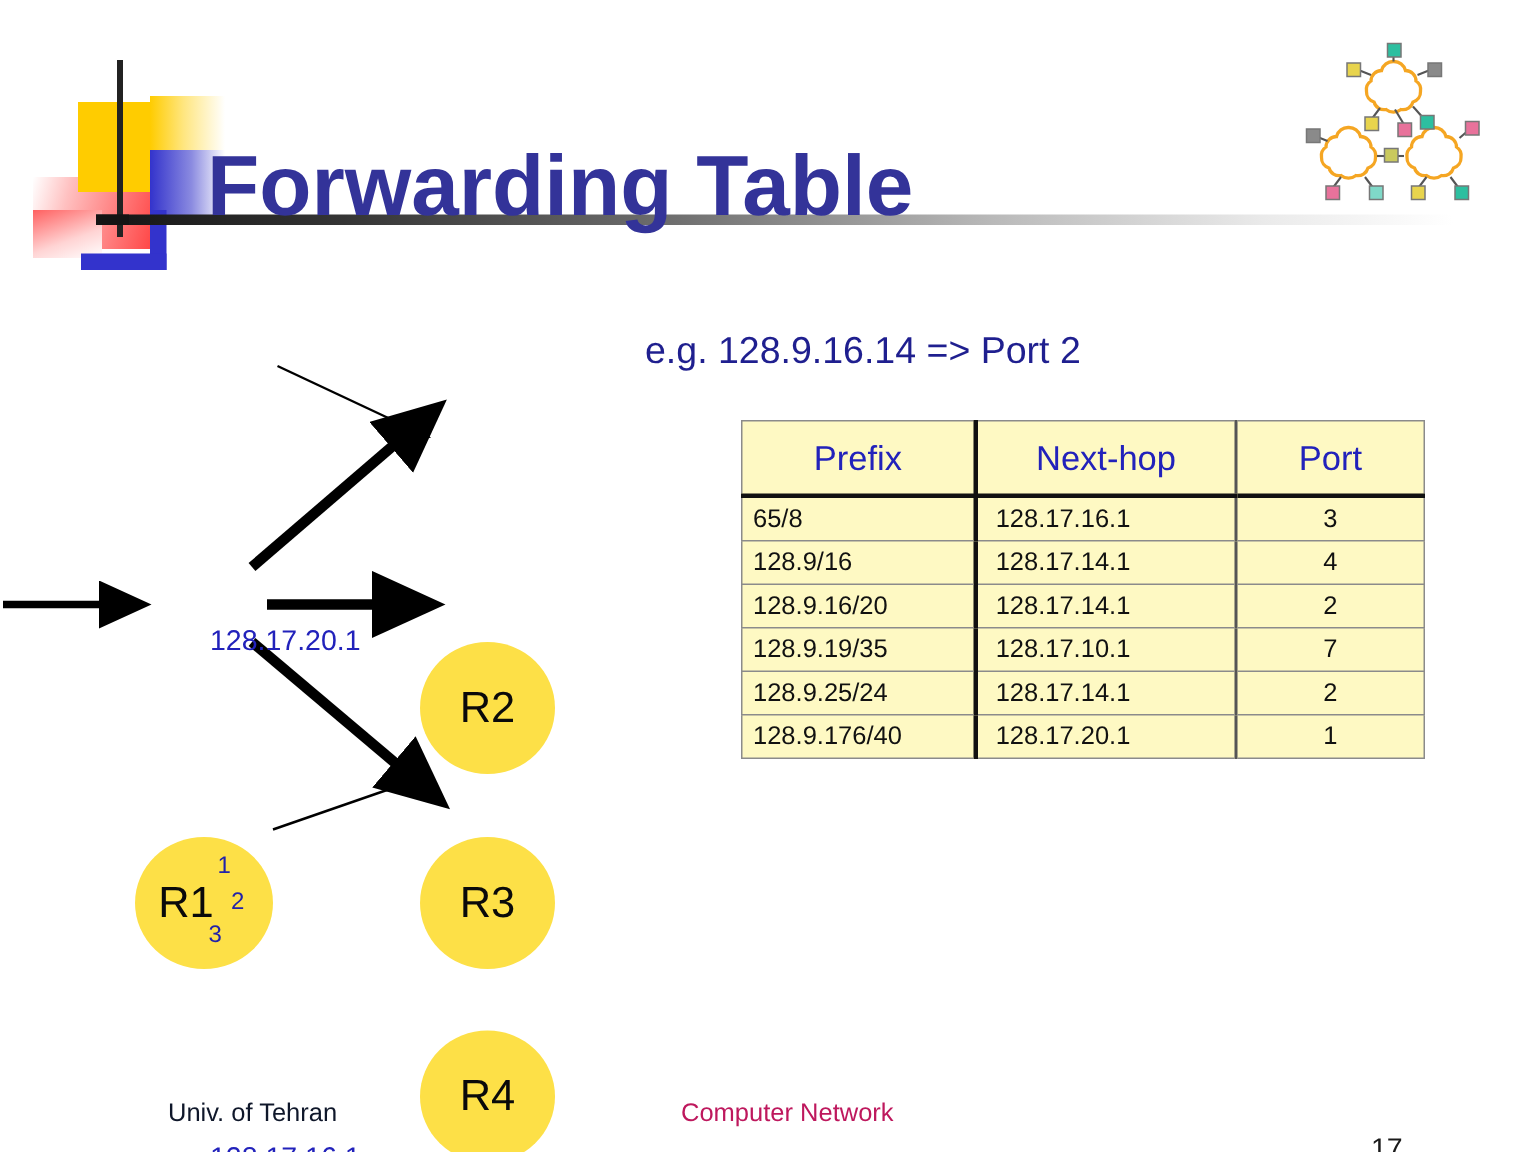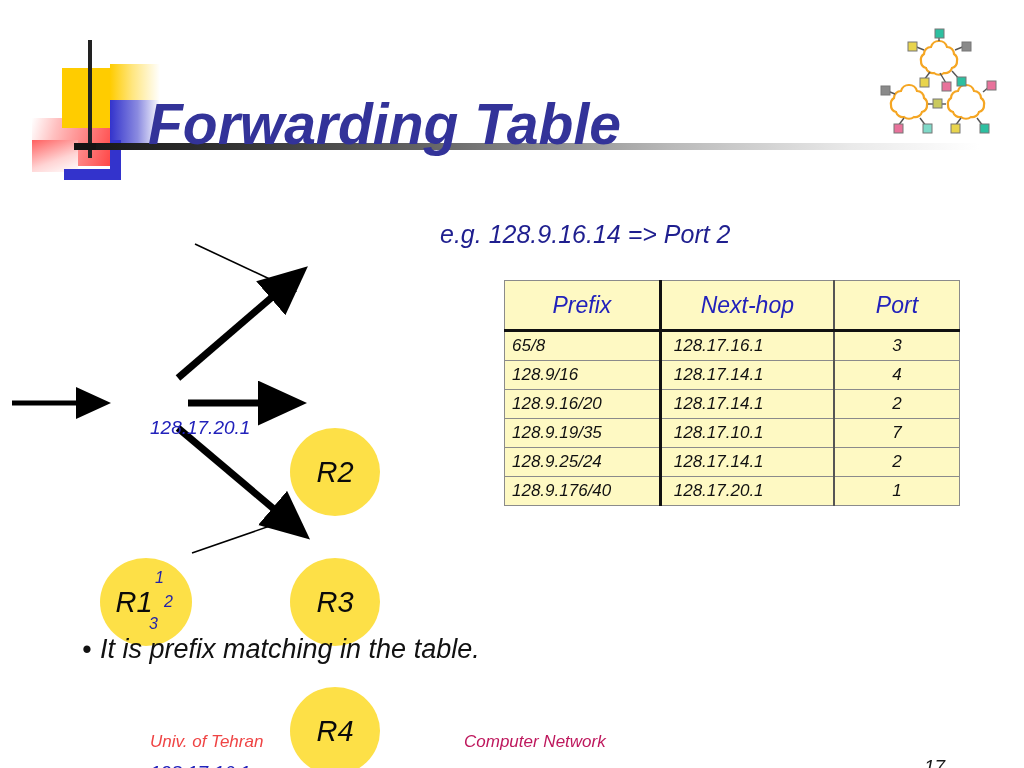--- a/index.html
+++ b/index.html
@@ -3,21 +3,21 @@
 <meta charset="utf-8">
 <style>
   html,body{margin:0;padding:0;}
   body{
     width:1024px;height:768px;
     background:#ffffff;
     font-family:"Liberation Sans", sans-serif;
     overflow:hidden;
     position:relative;
   }
-  .slide{position:absolute;left:12px;top:0;width:983px;height:768px;font-style:italic;}
+  .slide{position:absolute;left:2px;top:0;width:983px;height:768px;}
 
   
   .deco{position:absolute;left:0;top:0;width:260px;height:200px;}
   .deco-yellow{position:absolute;left:50px;top:68px;width:52px;height:60px;background:#FFCC00;}
   .deco-yellow-grad{position:absolute;left:98px;top:64px;width:50px;height:42px;
       background:linear-gradient(90deg,#FFCC00 0%,#FFE680 45%,#ffffff 100%);}
   .deco-blue-grad{position:absolute;left:98px;top:100px;width:50px;height:50px;
       background:linear-gradient(90deg,#3333CC 0%,#8a8ae0 55%,#ffffff 100%);}
   .deco-red-grad{position:absolute;left:20px;top:118px;width:82px;height:48px;
       background:linear-gradient(105deg,#ffffff 0%,#ffc0c0 28%,#FF4040 100%);}
@@ -100,21 +100,21 @@
 
   
   .bullet-line{
       position:absolute;left:70px;top:634px;
       font-size:27px;color:#111111;white-space:nowrap;
       font-family:"Liberation Sans", sans-serif;
   }
   .bullet-dot{display:inline-block;width:18px;}
 
   
-  .footer-left{position:absolute;left:110px;top:732px;font-size:17px;color:#ef4444;margin-left:28px;}
+  .footer-left{position:absolute;left:110px;top:732px;font-size:17px;color:#0f172a;}
   .footer-center{position:absolute;left:452px;top:732px;font-size:17px;color:#be185d;}
   .footer-right{position:absolute;left:912px;top:730px;font-size:19px;color:#1a1a1a;margin-top:26px;}
 </style>
 </head>
 <body>
 
 <div class="slide">
 
   <div class="deco">
     <div class="deco-red-grad"></div>
@@ -270,21 +270,18 @@
         <td class="c-port">2</td>
       </tr>
       <tr>
         <td class="c-prefix">128.9.176/40</td>
         <td class="c-next">128.17.20.1</td>
         <td class="c-port">1</td>
       </tr>
     </tbody>
   </table>
 
-  <div class="bullet-line">
-    <span class="bullet-dot">•</span><span>It is prefix matching in the table.</span>
-  </div>
 
   <div class="footer-left">Univ. of Tehran</div>
   <div class="footer-center">Computer Network</div>
   <div class="footer-right">17</div>
 
 </div>
 
 </body></html>

